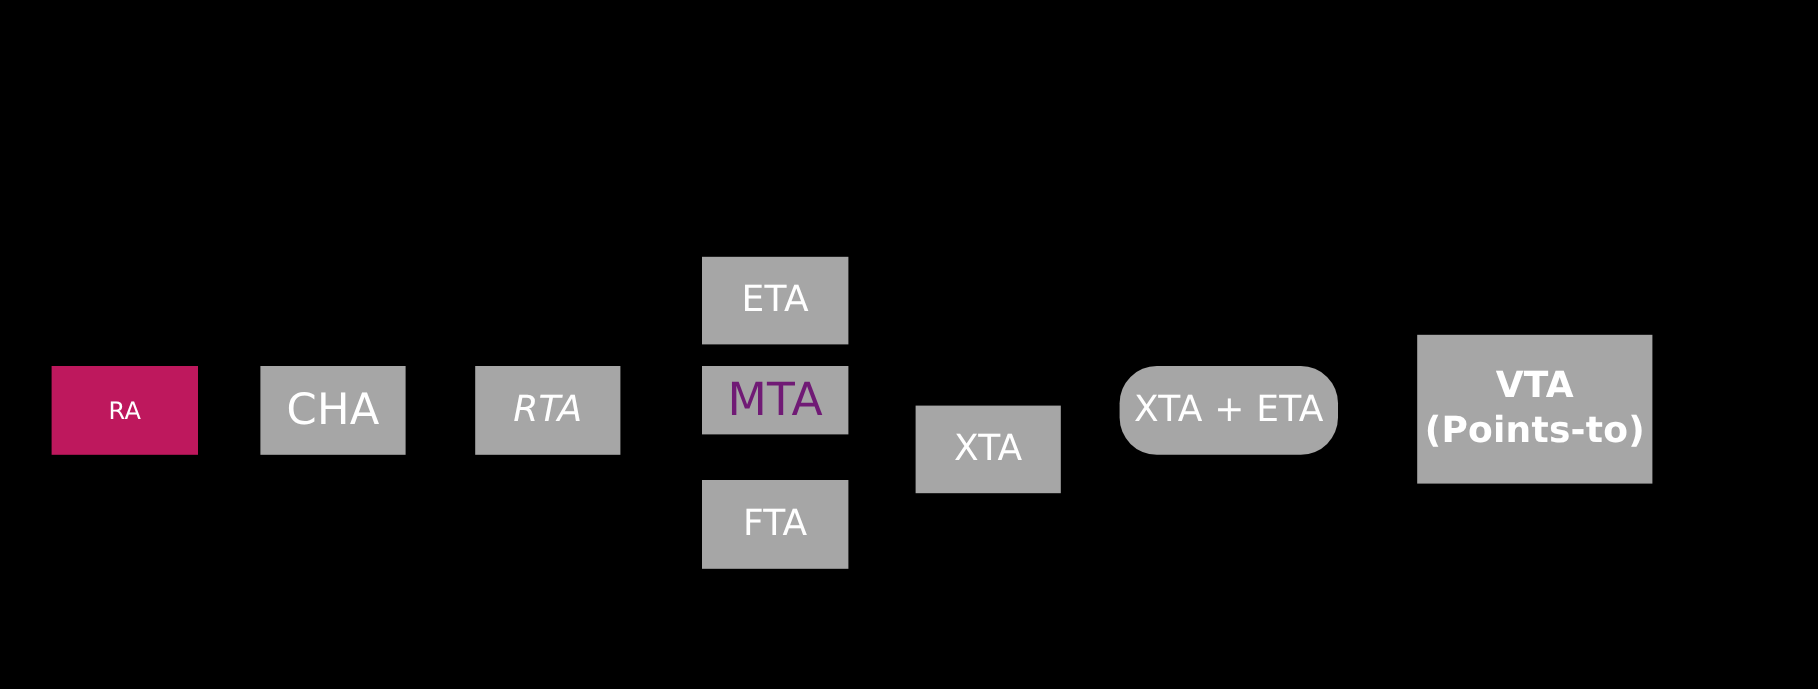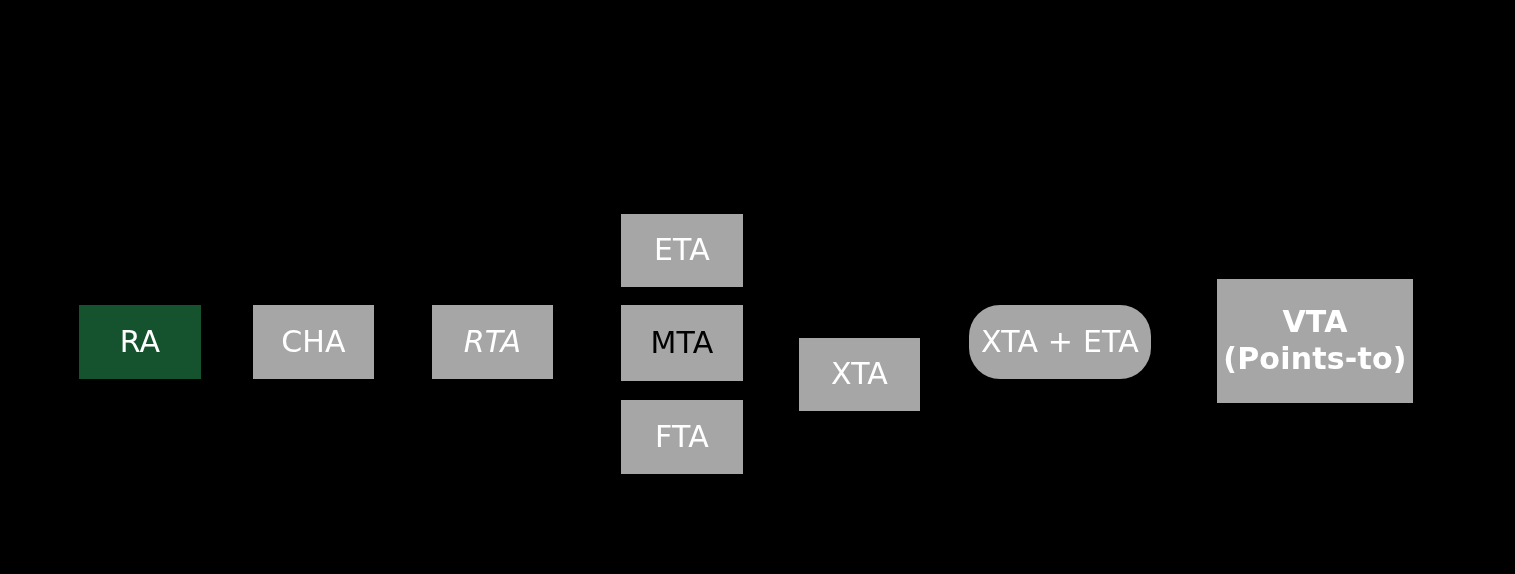--- a/index.html
+++ b/index.html
@@ -24,21 +24,20 @@
     display: flex;
     align-items: center;
     justify-content: center;
     text-align: center;
     line-height: 1.22;
     font-size: 30px;
     font-weight: 400;
     letter-spacing: 0.2px;
     white-space: pre-line;
     user-select: none;
-    margin-left: 36px;
   }
   .connector {
     position: absolute;
     left: 0;
     top: 0;
     width: 1515px;
     height: 574px;
     pointer-events: none;
   }
   .connector line,
@@ -91,24 +90,24 @@
       <g>
         <polyline points="884,394.5 908.5,394.5 908.5,342 933,342" stroke="#000000"></polyline>
         <polygon points="877,389.5 884,394.5 877,399.5" fill="#000000"></polygon>
       </g>
       <g>
         <polyline points="1115,342 1148,342 1148,341 1181,341" stroke="#000000"></polyline>
         <polygon points="1108,337 1115,342 1108,347" fill="#000000"></polygon>
       </g>
     </svg>
   <div id="nodes">
-      <div class="node" style="left: 43px; top: 305px; width: 122px; height: 74px; background: #14532d; color: rgb(255, 255, 255); font-size: 30px;">RA</div>
-      <div class="node" style="left: 217px; top: 305px; width: 121px; height: 74px; background: rgb(166, 166, 166); color: rgb(255, 255, 255); font-size: 30px;">CHA</div>
+      <div class="node" style="left: 43px; top: 305px; width: 122px; height: 74px; background: #be185d; color: rgb(255, 255, 255); font-size: 20px;">RA</div>
+      <div class="node" style="left: 217px; top: 305px; width: 121px; height: 74px; background: rgb(166, 166, 166); color: rgb(255, 255, 255); font-size: 36px;">CHA</div>
       <div class="node" style="left: 396px; top: 305px; width: 121px; height: 74px; background: rgb(166, 166, 166); color: rgb(255, 255, 255); font-size: 30px; font-style: italic;">RTA</div>
       <div class="node" style="left: 585px; top: 214px; width: 122px; height: 73px; background: rgb(166, 166, 166); color: rgb(255, 255, 255); font-size: 30px;">ETA</div>
-      <div class="node" style="left: 585px; top: 305px; width: 122px; height: 76px; background: rgb(166, 166, 166); color: #000000; font-size: 30px;">MTA</div>
+      <div class="node" style="left: 585px; top: 305px; width: 122px; height: 57px; background: rgb(166, 166, 166); color: #701a75; font-size: 38px;">MTA</div>
       <div class="node" style="left: 585px; top: 400px; width: 122px; height: 74px; background: rgb(166, 166, 166); color: rgb(255, 255, 255); font-size: 30px;">FTA</div>
       <div class="node" style="left: 763px; top: 338px; width: 121px; height: 73px; background: rgb(166, 166, 166); color: rgb(255, 255, 255); font-size: 30px;">XTA</div>
       <div class="node" style="left: 933px; top: 305px; width: 182px; height: 74px; background: rgb(166, 166, 166); color: rgb(255, 255, 255); font-size: 30px; border-radius: 31px;">XTA + ETA</div>
       <div class="node" style="left: 1181px; top: 279px; width: 196px; height: 124px; background: rgb(166, 166, 166); color: rgb(255, 255, 255); font-size: 30px; font-weight: bold;">VTA
 (Points-to)</div>
     </div>
 </div>
 
 </body></html>

